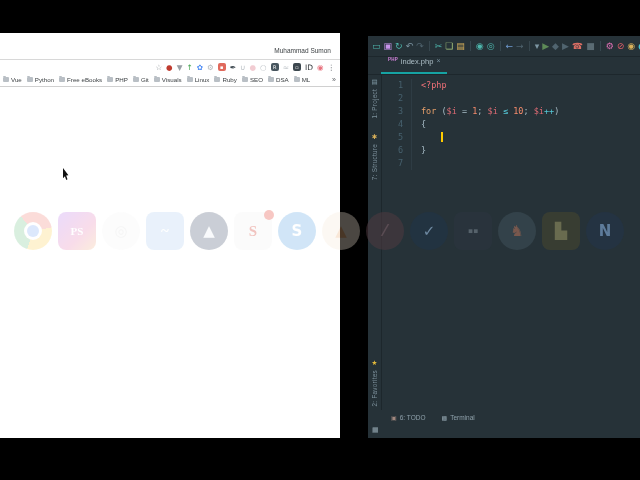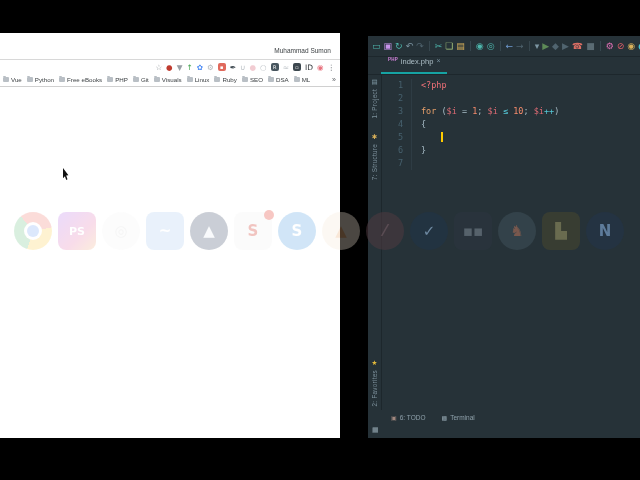--- a/index.html
+++ b/index.html
@@ -66,21 +66,21 @@
   .statusrow{position:absolute;left:0;right:0;bottom:0;height:14px;}
   .corner-ic{position:absolute;left:4px;top:2px;font-size:7px;color:#8fa1ab;
              font-family:"DejaVu Sans","Liberation Sans",sans-serif;}
 
   
   .dock{position:absolute;left:14px;top:212px;display:flex;gap:6px;}
   .dkic{width:38px;height:38px;display:flex;align-items:center;justify-content:center;
         font-size:15px;font-weight:bold;position:relative;
         font-family:"DejaVu Sans","Liberation Sans",sans-serif;}
   .dk-circle{border-radius:50%;}
-  .dk-rsquare{border-radius:8px;}
+  .dk-rsquare{border-radius:8px;font-family:Liberation Serif, serif;}
   .dk-badge{position:absolute;top:-2px;right:-2px;width:10px;height:10px;border-radius:50%;}
   .chrome-outer{width:38px;height:38px;border-radius:50%;
         background:conic-gradient(from -40deg,#ea4335 0 33%,#fbbc05 0 66%,#34a853 0 100%);
         display:flex;align-items:center;justify-content:center;}
   .chrome-mid{width:18px;height:18px;border-radius:50%;background:#fff;
         display:flex;align-items:center;justify-content:center;}
   .chrome-in{width:12px;height:12px;border-radius:50%;background:#4285f4;}
   .ps-sq{background:linear-gradient(135deg,#a84fe0 10%,#e0559a 60%,#f0a85a 100%);
         color:#fff;font-size:11px;}
 

